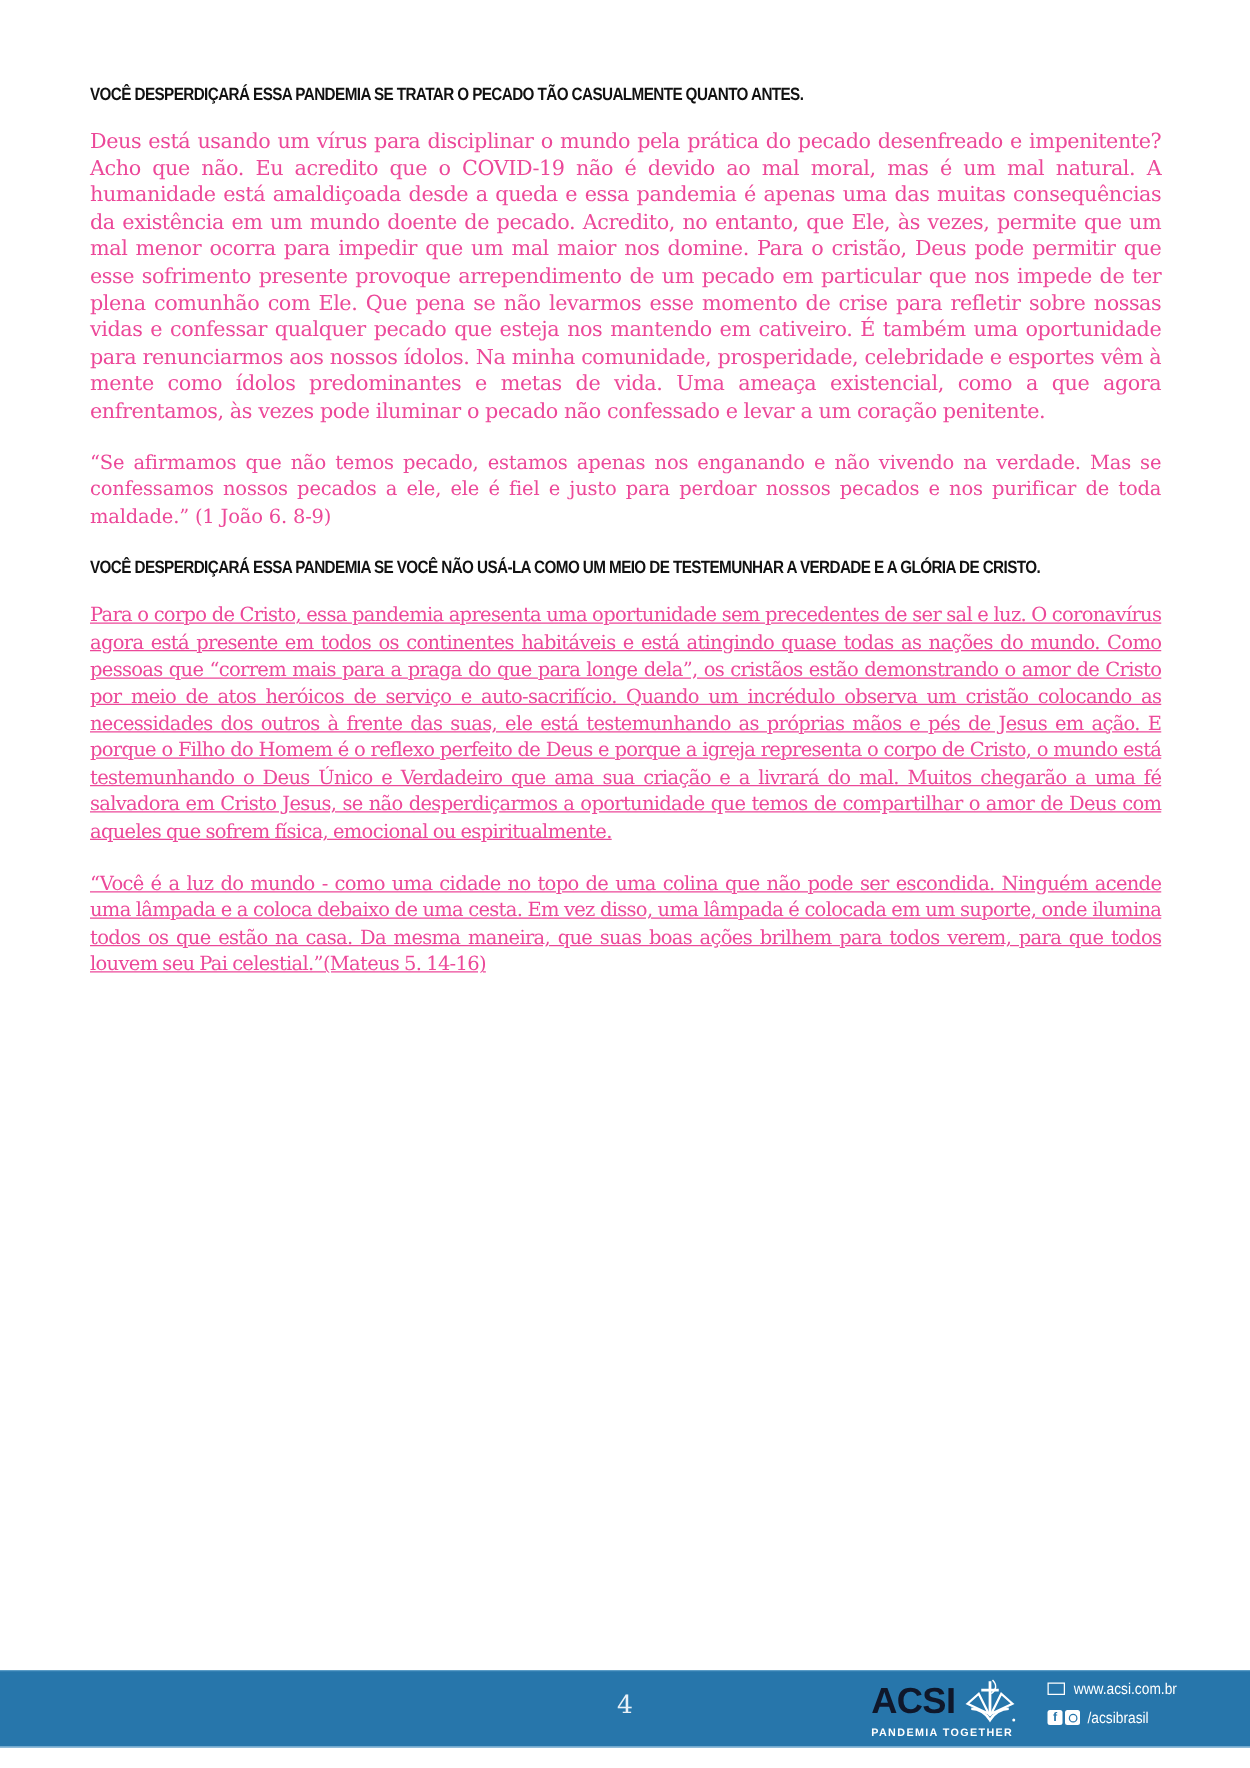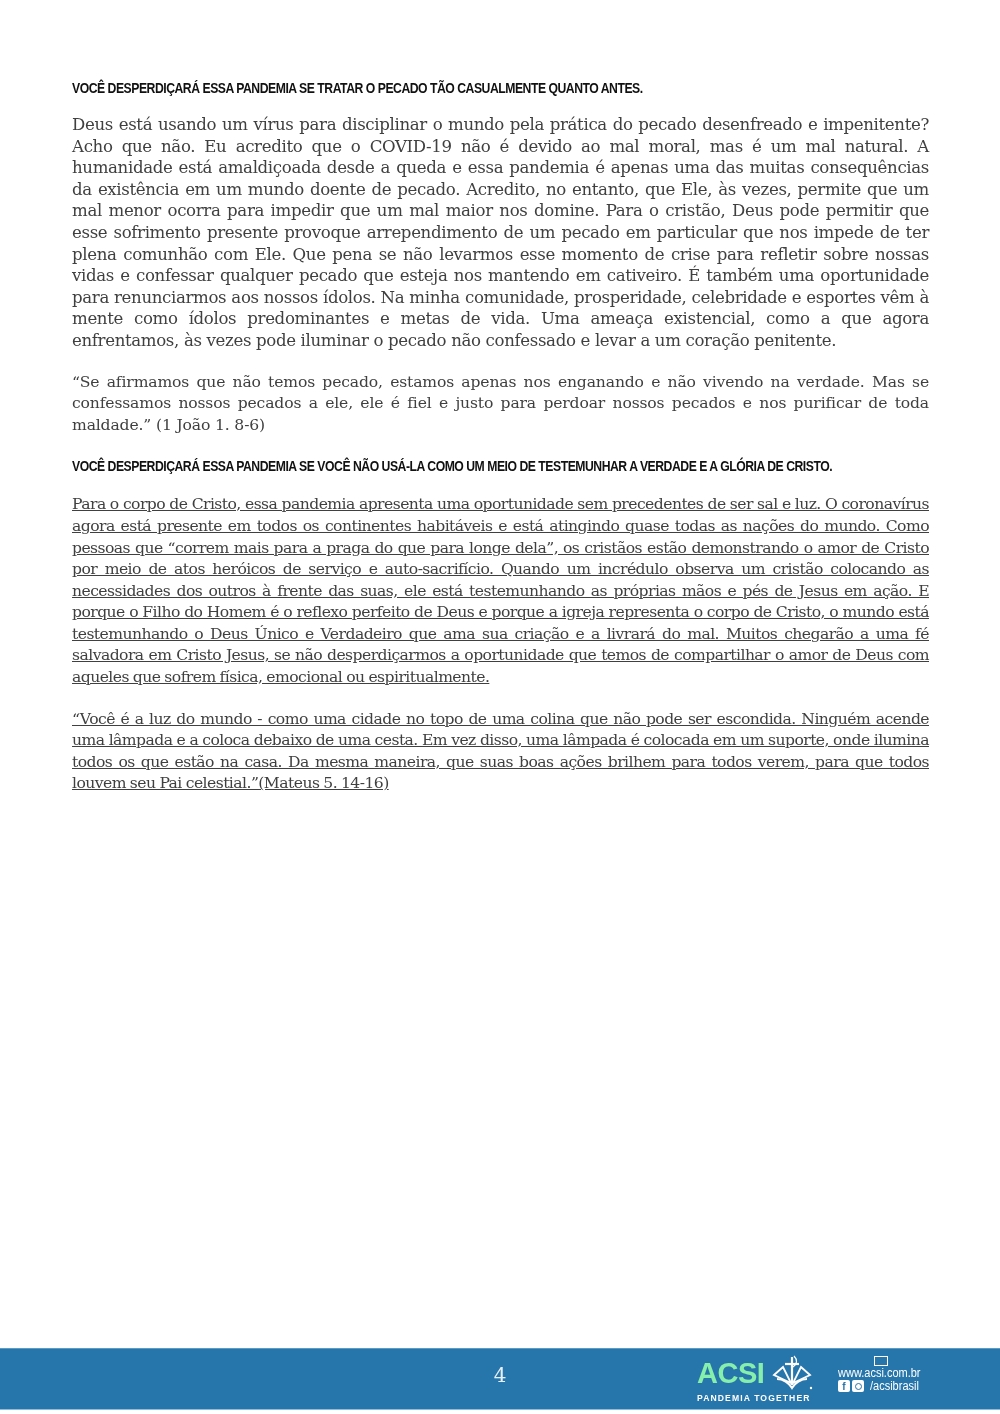--- a/index.html
+++ b/index.html
@@ -1,37 +1,37 @@
 <!DOCTYPE html>
 <html><head>
 <meta charset="utf-8">
 <style>
   html, body { margin: 0; padding: 0; background: #ffffff; }
   body { width: 1000px; height: 1414px; position: relative; overflow: hidden; }
-  .page { position: absolute; left: 0; top: 12px; width: 1000px; height: 1184px; }
+  .page { position: absolute; left: 0; top: 0; width: 1000px; height: 1184px; }
   .content { position: absolute; left: 72px; top: 66px; width: 857px; }
   .heading {
     font-family: "Liberation Sans", sans-serif;
     font-weight: bold;
     font-size: 14.2px;
     line-height: 20px;
     color: #111111;
     letter-spacing: -0.55px;
     transform: scaleX(0.86);
     transform-origin: left top;
     width: 996px;
     margin: 0;
   }
   .h1 { margin-bottom: 16px; }
   .h2 { margin-top: 0; margin-bottom: 18px; }
   .para {
     font-family: "DejaVu Serif", serif;
     font-size: 15.6px;
     line-height: 21.6px;
-    color: #404040;
+    color: #ec4899;
     text-align: justify;
     margin: 0 0 20px 0;
     letter-spacing: -0.15px;
   }
   .p-first { font-size: 16.6px; letter-spacing: -0.35px; }
   .p-cond { letter-spacing: -0.55px; word-spacing: -0.5px; text-decoration: underline; }
   .footer {
     position: absolute; left: 0; top: 1336px; width: 1000px; height: 62px;
     background: #2776ab;
     border-top: 1px solid #5a9cc6;
@@ -39,31 +39,31 @@
     box-sizing: border-box;
   }
   .page-number {
     position: absolute; left: 490px; top: 14px; width: 20px; text-align: center;
     font-family: "DejaVu Serif", serif; font-size: 20px; color: #e8f0f7;
   }
   .logo { position: absolute; left: 697px; top: 6px; width: 130px; height: 50px; }
   .logo-text {
     position: absolute; left: 0; top: 2px;
     font-family: "Liberation Sans", sans-serif; font-weight: bold; font-size: 29px;
-    color: #86efac; letter-spacing: -0.5px;
+    color: #0f172a; letter-spacing: -0.5px;
   }
   .logo-mark { position: absolute; left: 74px; top: 0px; width: 42px; height: 36px; }
   .logo-tagline {
     position: absolute; left: 0; top: 38px;
     font-family: "Liberation Sans", sans-serif; font-size: 8.6px; font-weight: bold;
     color: #ffffff; letter-spacing: 1.1px; white-space: nowrap;
   }
   .contact { position: absolute; left: 838px; top: 4px; width: 150px; height: 54px; }
   .contact-row { position: absolute; left: 0; display: flex; align-items: center; }
-  .row-web { top: 3px; flex-direction: column; }
+  .row-web { top: 3px; }
   .row-social { top: 26px; }
   .icon-monitor { width: 14px; height: 10px; border: 1.6px solid #ffffff; box-sizing: border-box; margin-right: 7px; }
   .icon-fb, .icon-ig {
     width: 12px; height: 12px; background: #ffffff; border-radius: 2px; margin-right: 2px;
     display: flex; align-items: center; justify-content: center;
     font-family: "Liberation Sans", sans-serif; font-weight: bold; font-size: 10px; color: #2776ab;
   }
   .icon-ig::after { content: ""; width: 5px; height: 5px; border: 1.3px solid #2776ab; border-radius: 50%; }
   .contact-text {
     font-family: "Liberation Sans", sans-serif; font-size: 12.5px; color: #ffffff;
@@ -72,21 +72,21 @@
   .social-text { margin-left: 4px; }
 </style>
 </head>
 <body>
 
 <div class="page">
   <div class="content">
 
     <h2 class="heading h1">VOCÊ DESPERDIÇARÁ ESSA PANDEMIA SE TRATAR O PECADO TÃO CASUALMENTE QUANTO ANTES.</h2>
     <p class="para p-first">Deus está usando um vírus para disciplinar o mundo pela prática do pecado desenfreado e impenitente? Acho que não. Eu acredito que o COVID-19 não é devido ao mal moral, mas é um mal natural. A humanidade está amaldiçoada desde a queda e essa pandemia é apenas uma das muitas consequências da existência em um mundo doente de pecado. Acredito, no entanto, que Ele, às vezes, permite que um mal menor ocorra para impedir que um mal maior nos domine. Para o cristão, Deus pode permitir que esse sofrimento presente provoque arrependimento de um pecado em particular que nos impede de ter plena comunhão com Ele. Que pena se não levarmos esse momento de crise para refletir sobre nossas vidas e confessar qualquer pecado que esteja nos mantendo em cativeiro. É também uma oportunidade para renunciarmos aos nossos ídolos. Na minha comunidade, prosperidade, celebridade e esportes vêm à mente como ídolos predominantes e metas de vida. Uma ameaça existencial, como a que agora enfrentamos, às vezes pode iluminar o pecado não confessado e levar a um coração penitente.</p>
-    <p class="para">“Se afirmamos que não temos pecado, estamos apenas nos enganando e não vivendo na verdade. Mas se confessamos nossos pecados a ele, ele é fiel e justo para perdoar nossos pecados e nos purificar de toda maldade.” (1 João 1. 8-6)</p>
+    <p class="para">“Se afirmamos que não temos pecado, estamos apenas nos enganando e não vivendo na verdade. Mas se confessamos nossos pecados a ele, ele é fiel e justo para perdoar nossos pecados e nos purificar de toda maldade.” (1 João 6. 8-9)</p>
 
     <h2 class="heading h2">VOCÊ DESPERDIÇARÁ ESSA PANDEMIA SE VOCÊ NÃO USÁ-LA COMO UM MEIO DE TESTEMUNHAR A VERDADE E A GLÓRIA DE CRISTO.</h2>
     <p class="para p-cond">Para o corpo de Cristo, essa pandemia apresenta uma oportunidade sem precedentes de ser sal e luz. O coronavírus agora está presente em todos os continentes habitáveis e está atingindo quase todas as nações do mundo. Como pessoas que “correm mais para a praga do que para longe dela”, os cristãos estão demonstrando o amor de Cristo por meio de atos heróicos de serviço e auto-sacrifício. Quando um incrédulo observa um cristão colocando as necessidades dos outros à frente das suas, ele está testemunhando as próprias mãos e pés de Jesus em ação. E porque o Filho do Homem é o reflexo perfeito de Deus e porque a igreja representa o corpo de Cristo, o mundo está testemunhando o Deus Único e Verdadeiro que ama sua criação e a livrará do mal. Muitos chegarão a uma fé salvadora em Cristo Jesus, se não desperdiçarmos a oportunidade que temos de compartilhar o amor de Deus com aqueles que sofrem física, emocional ou espiritualmente.</p>
     <p class="para p-cond">“Você é a luz do mundo - como uma cidade no topo de uma colina que não pode ser escondida. Ninguém acende uma lâmpada e a coloca debaixo de uma cesta. Em vez disso, uma lâmpada é colocada em um suporte, onde ilumina todos os que estão na casa. Da mesma maneira, que suas boas ações brilhem para todos verem, para que todos louvem seu Pai celestial.”(Mateus 5. 14-16)</p>
 
   </div>
 
   <div class="footer">
     <div class="page-number">4</div>
 

